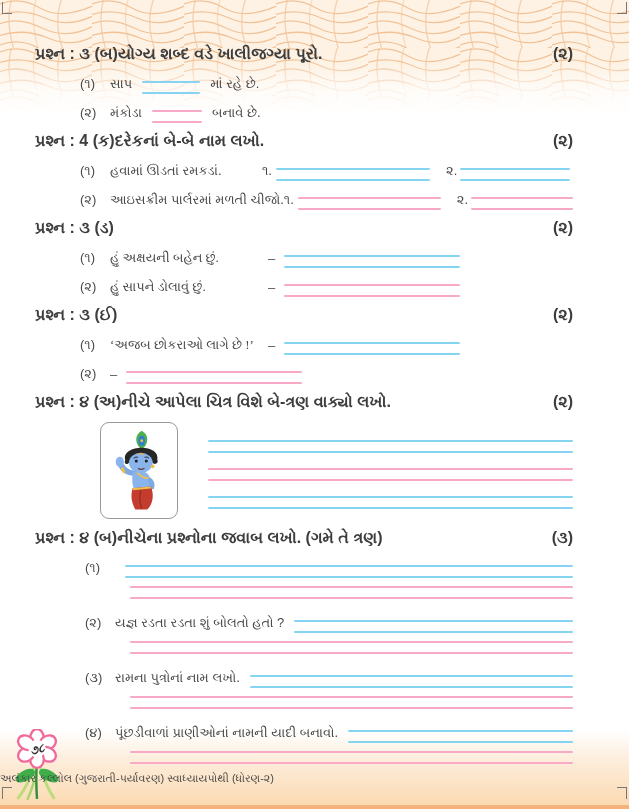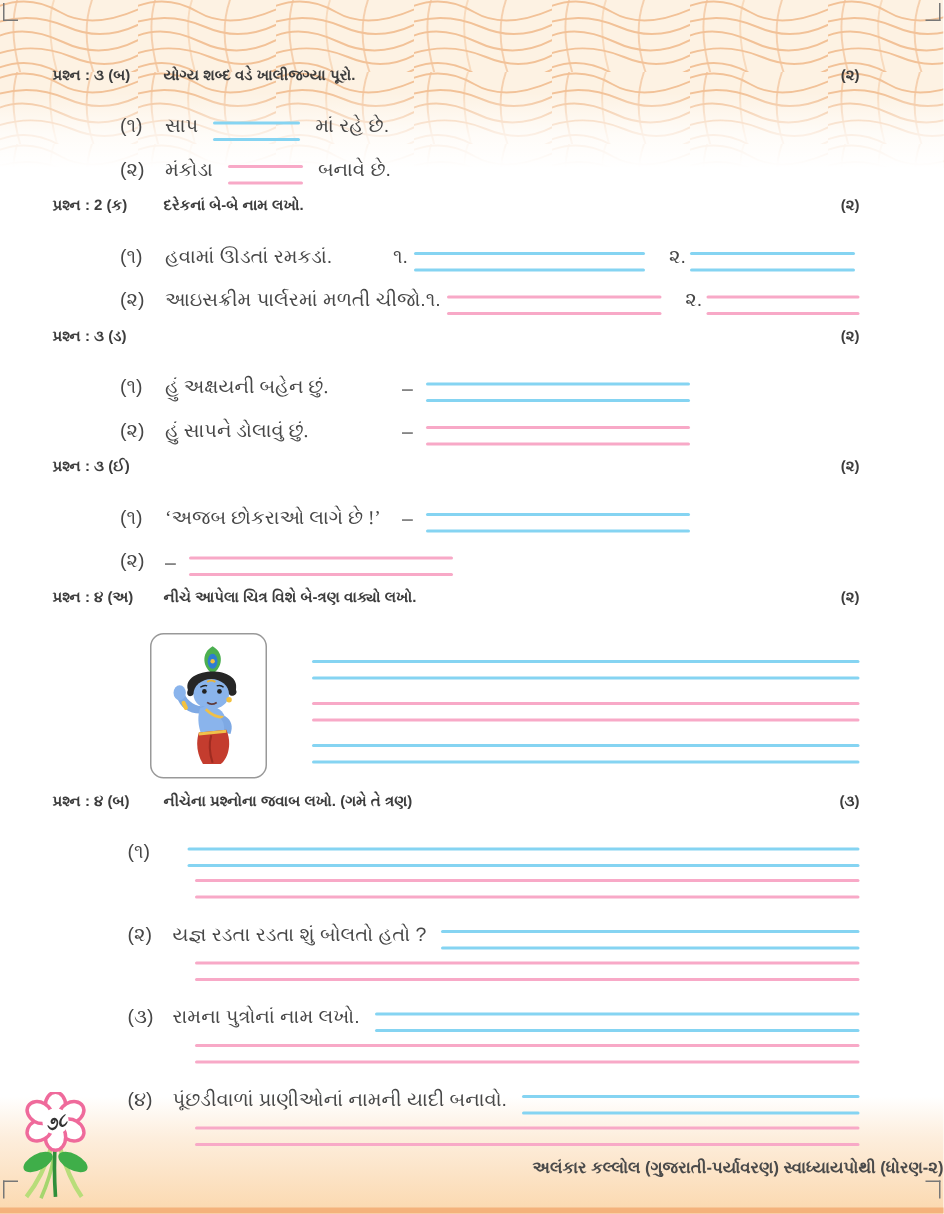--- a/index.html
+++ b/index.html
@@ -25,21 +25,21 @@
     content:"";position:absolute;left:0;right:0;bottom:0;height:4px;background:#f4b27c;
   }
   
   .corner{position:absolute;width:9px;height:11px;z-index:3;}
   .corner.tl{left:2px;top:2px;border-left:1.5px solid #777;border-bottom:1.5px solid #777;}
   .corner.tr{right:2px;top:2px;border-right:1.5px solid #777;border-bottom:1.5px solid #777;}
   .corner.bl{left:2px;bottom:10px;border-left:1.5px solid #777;border-top:1.5px solid #777;}
   .corner.br{right:2px;bottom:10px;border-right:1.5px solid #777;border-top:1.5px solid #777;}
   
   .content{position:absolute;top:0;left:0;width:629px;padding:45px 56px 0 35px;box-sizing:border-box;z-index:2;}
-  .qheader{display:flex;align-items:baseline;height:20px;margin-bottom:9px;font-weight:700;font-size:10px;color:#3d3d3d;}
+  .qheader{display:flex;align-items:baseline;height:20px;margin-bottom:9px;font-weight:700;font-size:16px;color:#3d3d3d;}
   .qheader .qlabel{flex:0 0 74px;white-space:nowrap;}
   .qheader .qtitle{white-space:nowrap;}
   .qheader .qmarks{margin-left:auto;font-weight:700;}
   .irow{display:flex;align-items:center;height:20px;margin-bottom:9px;font-size:13px;font-weight:500;color:#474747;}
   .irow .inum{flex:0 0 30px;margin-left:45px;white-space:nowrap;}
   .irow .itxt{white-space:nowrap;}
   .irow .itxt.w152{flex:0 0 152px;}
   .irow .itxt.w158{flex:0 0 158px;font-family:Liberation Serif, serif;}
   .irow .dash{flex:0 0 16px;color:#555;}
   .irow .sub{flex:0 0 14px;}
@@ -58,22 +58,22 @@
   .picbox{flex:0 0 76px;height:95px;border:1.5px solid #999;border-radius:9px;background:#fff;display:flex;align-items:center;justify-content:center;}
   .piclines{flex:1 1 auto;margin-left:30px;display:flex;flex-direction:column;justify-content:center;gap:15px;padding-top:8px;}
   
   .qb-row{display:flex;align-items:center;height:20px;margin-bottom:8px;font-size:13px;font-weight:500;color:#474747;}
   .qb-row .inum{flex:0 0 30px;margin-left:50px;white-space:nowrap;}
   .qb-row .itxt{white-space:nowrap;}
   .pinkrow{margin:0 0 14px 95px;}
   .pinkrow .pair{display:flex;width:100%;transform:none;}
   
   .footer-text{
-    position:absolute;left:0;right:0;bottom:24px;text-align:right;z-index:2;
-    font-size:11px;font-weight:700;color:#4a4a4a;
+    position:absolute;left:0;right:0;bottom:24px;text-align:left;z-index:2;
+    font-size:11px;font-weight:400;color:#4a4a4a;
   }
   .flower{position:absolute;left:6px;bottom:4px;z-index:2;}
 </style>
 </head>
 <body>
 
 <div class="page">
 
   <div class="top-pattern">
     <svg width="629" height="112">
@@ -124,21 +124,21 @@
       <span class="inum">(૨)</span>
       <span class="itxt">મંકોડા</span>
       <span class="pair pink w50" style="margin:0 10px;">
           <i></i>
           <i></i>
         </span>
       <span class="itxt">બનાવે છે.</span>
     </div>
 
     <div class="qheader">
-      <span class="qlabel">પ્રશ્ન : 2 (ક)</span>
+      <span class="qlabel">પ્રશ્ન : 4 (ક)</span>
       <span class="qtitle">દરેકનાં બે-બે નામ લખો.</span>
       <span class="qmarks">(૨)</span>
     </div>
     <div class="irow">
       <span class="inum">(૧)</span>
       <span class="itxt w152">હવામાં ઊડતાં રમકડાં.</span>
       <span class="sub">૧.</span>
       <span class="pair blue w154">
           <i></i>
           <i></i>

